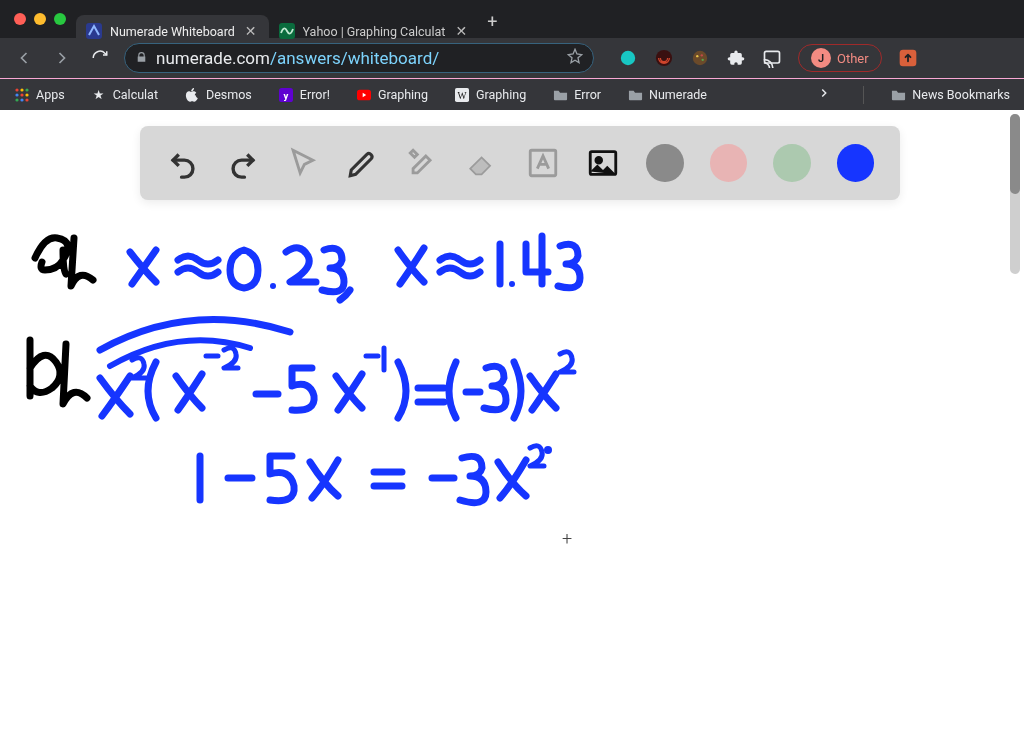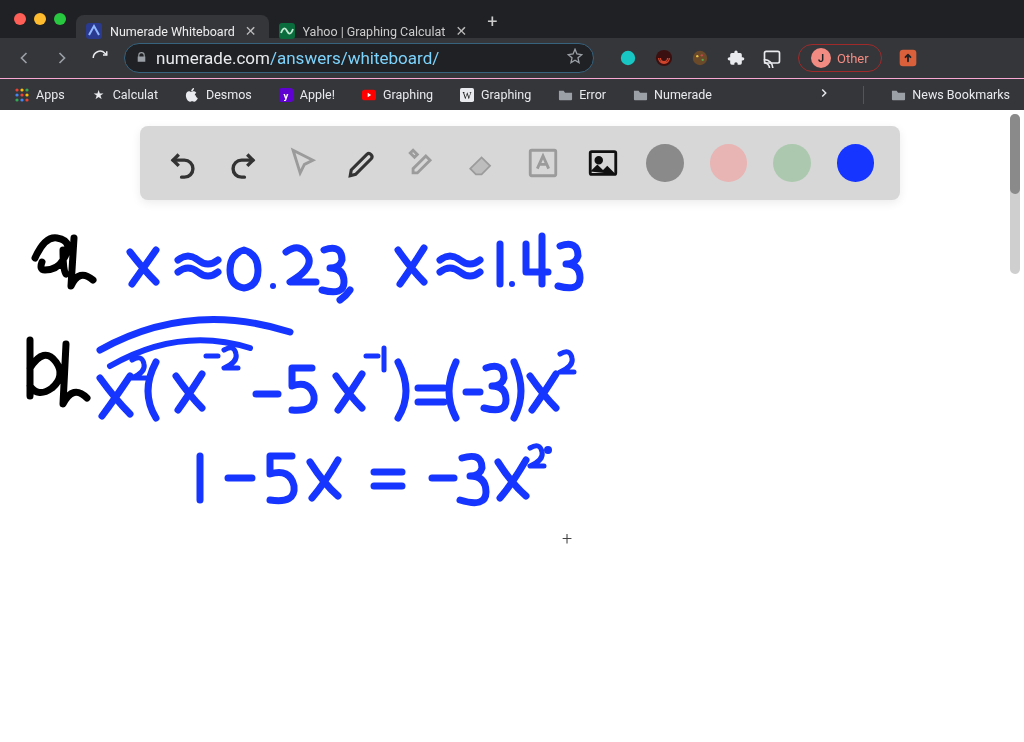--- a/index.html
+++ b/index.html
@@ -206,21 +206,21 @@
         </span>
       <span>Desmos</span>
     </div>
     <div class="bm-item">
       <span class="ficon">
           <svg viewBox="0 0 16 16" width="14" height="14">
             <rect width="16" height="16" rx="3" fill="#5f01d1"></rect>
             <text x="8" y="12" text-anchor="middle" font-size="11" font-weight="700" fill="#fff">y</text>
           </svg>
         </span>
-      <span>Apple!</span>
+      <span>Error!</span>
     </div>
     <div class="bm-item">
       <span class="ficon">
           <svg viewBox="0 0 16 16" width="16" height="14">
             <rect width="16" height="12" y="2" rx="3" fill="#ff0000"></rect>
             <path d="M6.5 5.5v5l4-2.5z" fill="#fff"></path>
           </svg>
         </span>
       <span>Graphing</span>
     </div>

